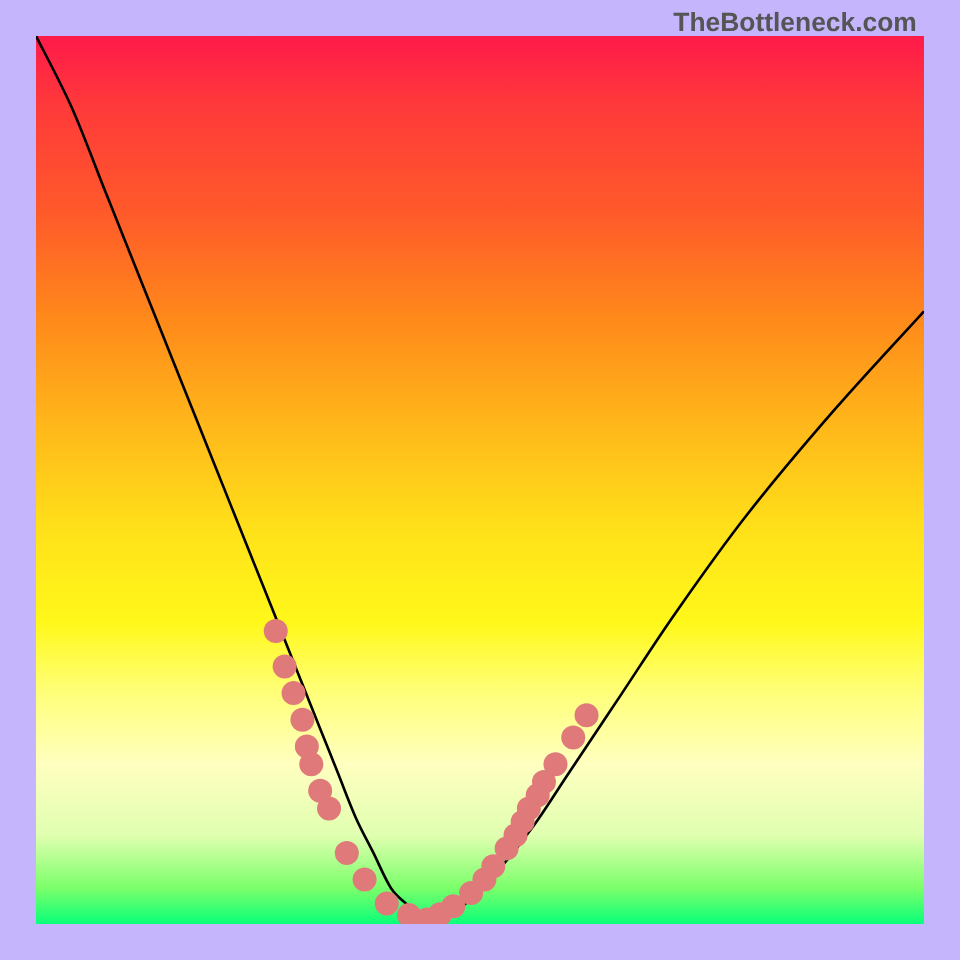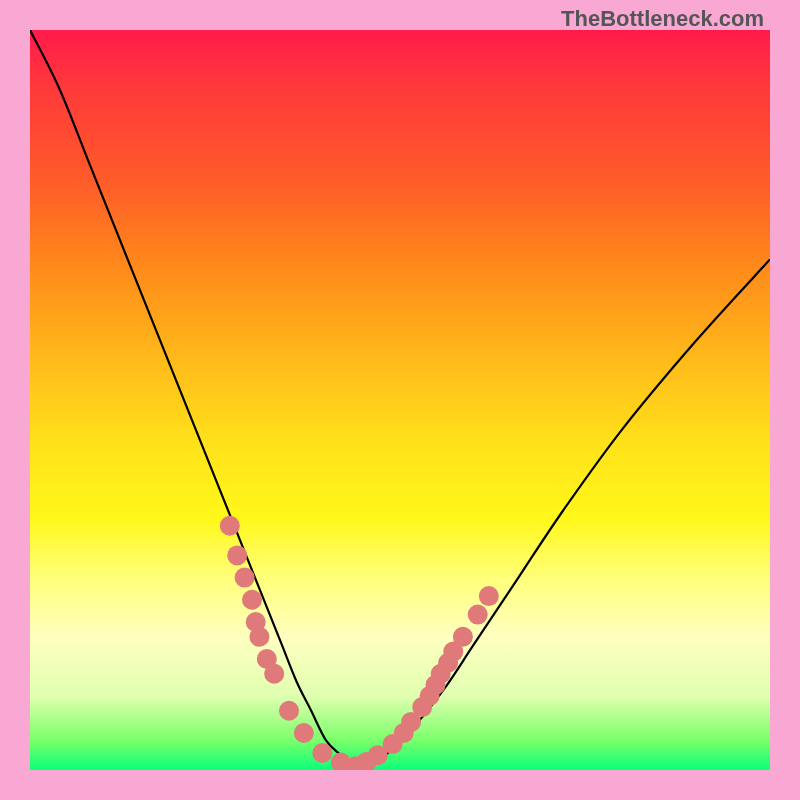--- a/index.html
+++ b/index.html
@@ -7,21 +7,21 @@
     padding: 0;
     width: 800px;
     height: 800px;
     overflow: hidden;
     background: #000;
     font-family: Arial, Helvetica, sans-serif;
   }
   .frame {
     position: absolute;
     inset: 0;
-    background: #f9a8d4;
+    background: #c4b5fd;
   }
   .plot-area {
     position: absolute;
     left: 30px;
     top: 30px;
     width: 740px;
     height: 740px;
     overflow: hidden;
   }
   .gradient {

